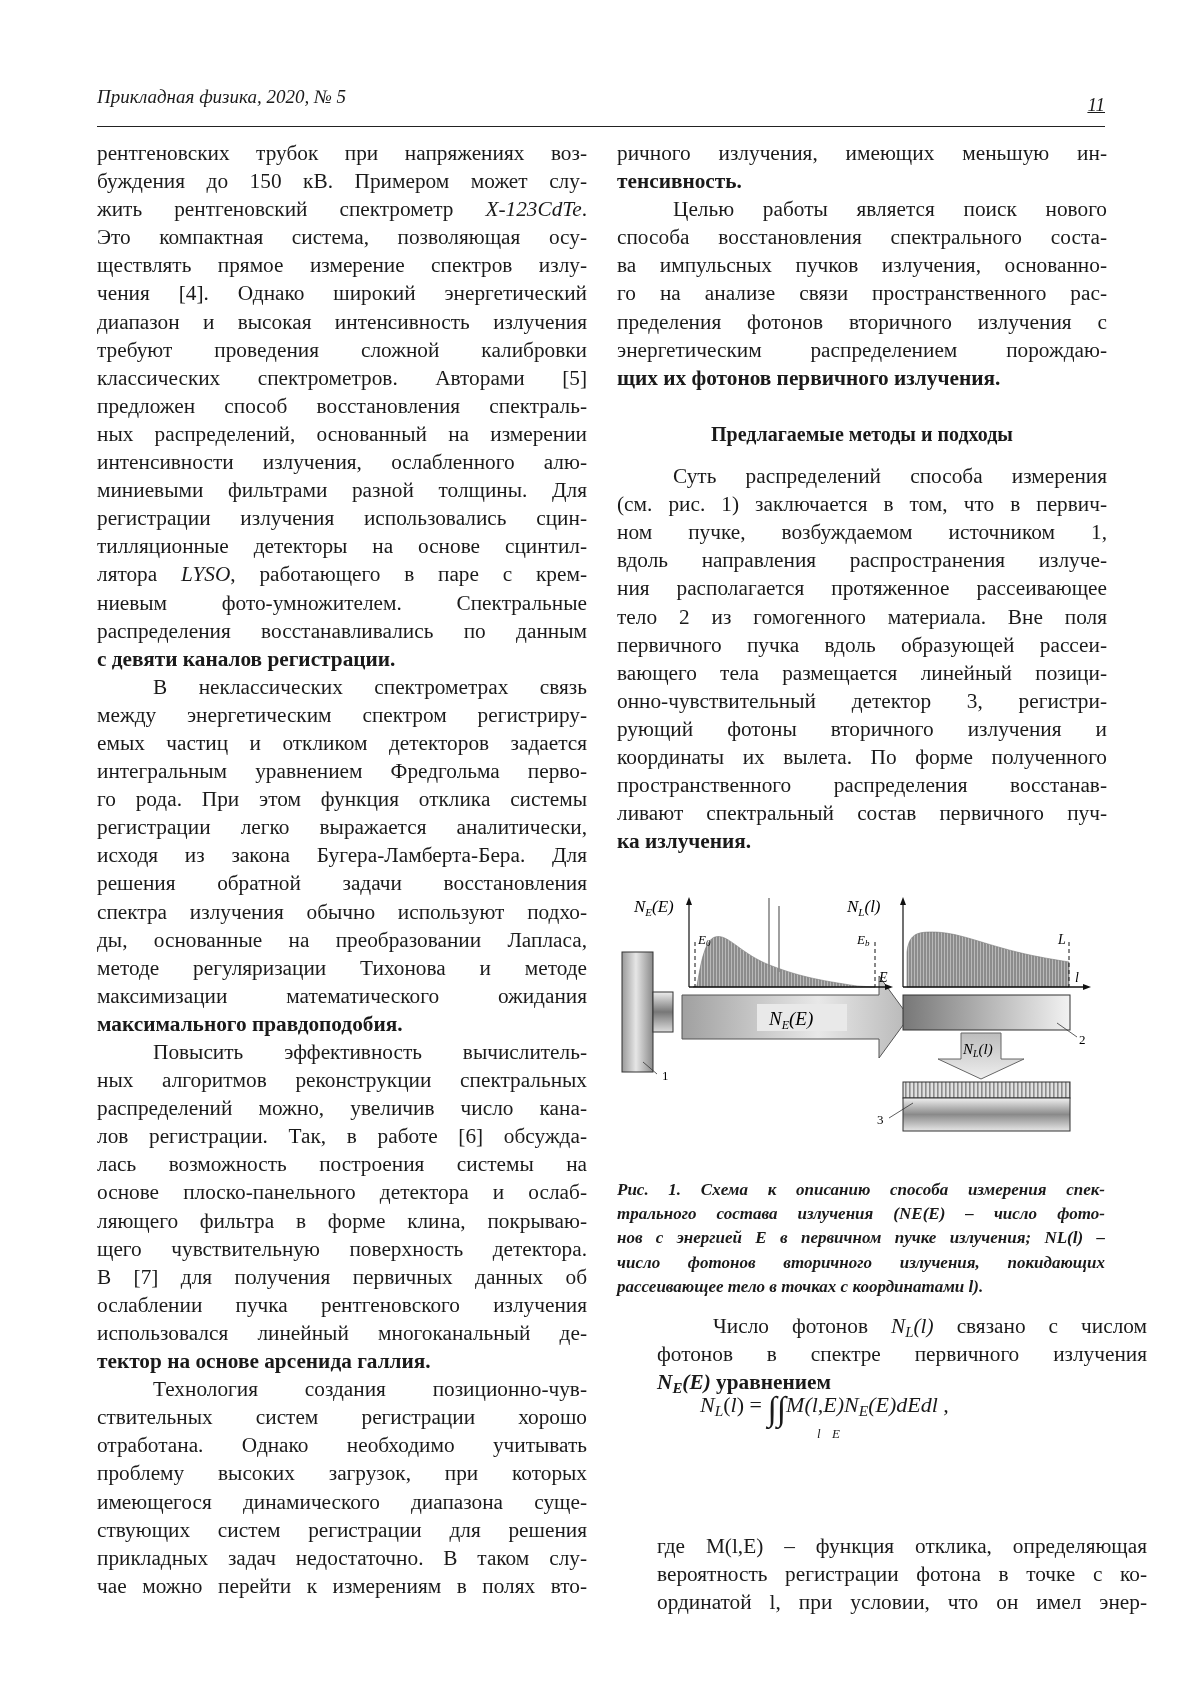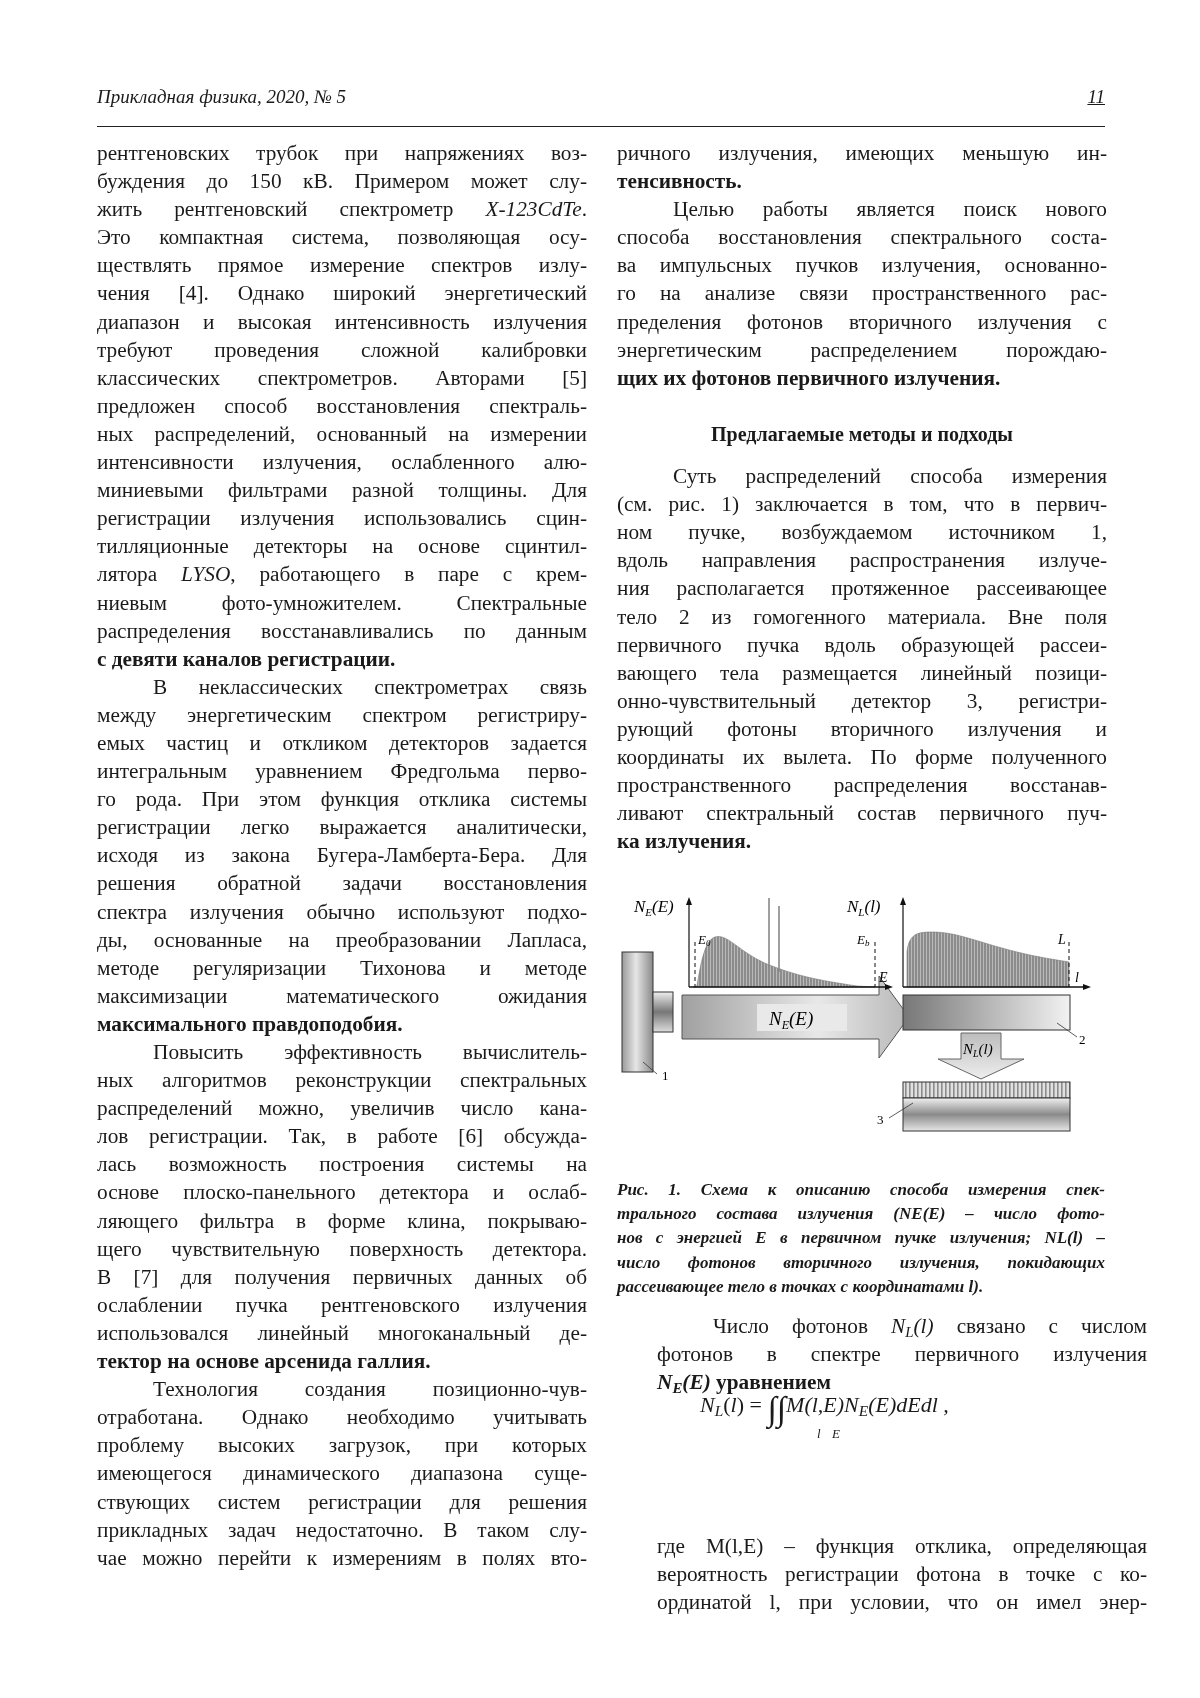--- a/index.html
+++ b/index.html
@@ -1,21 +1,21 @@
 <!DOCTYPE html>
 <html><head>
 <meta charset="utf-8">
 <style>
   html, body { margin:0; padding:0; background:#ffffff; }
   body { width:1200px; height:1698px; position:relative; overflow:hidden;
          font-family:"Liberation Serif","DejaVu Serif",serif; color:#1a1a1a; }
   .hdr { position:absolute; top:86px; left:97px; width:1008px; height:30px;
          font-style:italic; font-size:19px; }
   .hdr .l { position:absolute; left:0; top:0; }
-  .hdr .r { position:absolute; right:0; top:0;text-decoration:underline; }
+  .hdr .r { position:absolute; right:0; top:8px;text-decoration:underline; }
   .rule { position:absolute; top:126px; left:97px; width:1008px; height:0; border-top:1.6px solid #222; }
   .col { position:absolute; font-size:21.3px; line-height:28.1px; }
   .col.left { left:97px; top:139px; width:490px; }
   .col.right { left:617px; top:139px; width:490px; }
   .ln { display:block; height:28.1px; white-space:nowrap; text-align:justify; text-align-last:justify; }
   .ln.last { text-align-last:left;font-weight:bold; }
   .ln.ind { padding-left:56px; }
   .ln.ctr { text-align:center; text-align-last:center; }
   .it { font-style:italic; }
   .sp { height:28.1px; display:block; }
@@ -79,20 +79,21 @@
   <span class="ln">лов регистрации. Так, в работе [6] обсужда-</span>
   <span class="ln">лась возможность построения системы на</span>
   <span class="ln">основе плоско-панельного детектора и ослаб-</span>
   <span class="ln">ляющего фильтра в форме клина, покрываю-</span>
   <span class="ln">щего чувствительную поверхность детектора.</span>
   <span class="ln">В [7] для получения первичных данных об</span>
   <span class="ln">ослаблении пучка рентгеновского излучения</span>
   <span class="ln">использовался линейный многоканальный де-</span>
   <span class="ln last">тектор на основе арсенида галлия.</span>
   <span class="ln ind">Технология создания позиционно-чув-</span>
+  <span class="ln">ствительных систем регистрации хорошо</span>
   <span class="ln">отработана. Однако необходимо учитывать</span>
   <span class="ln">проблему высоких загрузок, при которых</span>
   <span class="ln">имеющегося динамического диапазона суще-</span>
   <span class="ln">ствующих систем регистрации для решения</span>
   <span class="ln">прикладных задач недостаточно. В таком слу-</span>
   <span class="ln">чае можно перейти к измерениям в полях вто-</span>
 </div>
 
 <div class="col right">
   <span class="ln">ричного излучения, имеющих меньшую ин-</span>

